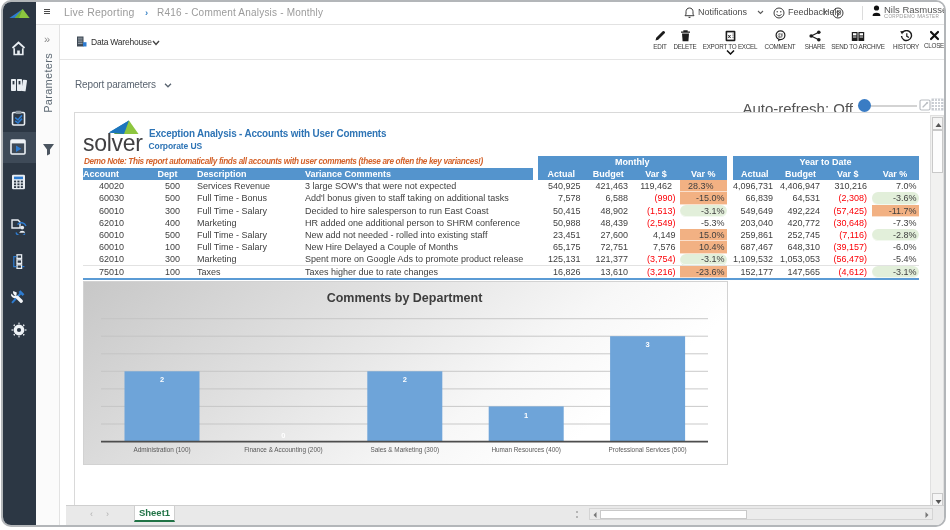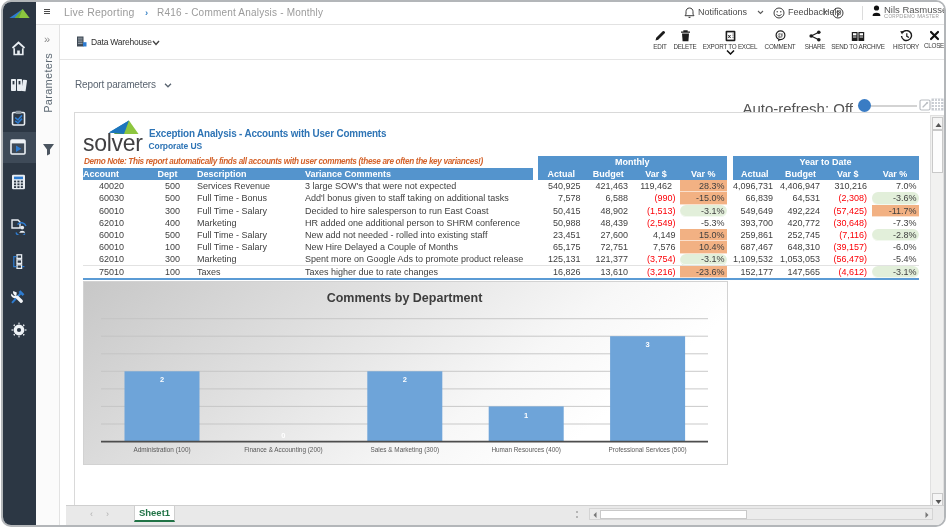--- a/index.html
+++ b/index.html
@@ -344,21 +344,21 @@
       </tr>
       <tr>
         <td class="num" style="padding-right:21px">40020</td>
             <td class="num" style="padding-right:10px">500</td>
         <td style="padding-left:7px">Services Revenue</td>
             <td style="padding-left:2px">3 large SOW's that were not expected</td>
             <td></td>
         <td class="num">540,925</td>
             <td class="num">421,463</td>
             <td class="num" style="padding-right:8px">119,462</td>
-            <td class="num or" style="padding-right:2px">28.3%</td>
+            <td class="num or" style="padding-right:13px">28.3%</td>
             <td></td>
         <td class="num">4,096,731</td>
             <td class="num">4,406,947</td>
             <td class="num" style="padding-right:4.5px">310,216</td>
             <td class="num" style="padding-right:2px">7.0%</td>
       </tr>
       <tr>
         <td class="num" style="padding-right:21px">60030</td>
             <td class="num" style="padding-right:10px">500</td>
         <td style="padding-left:7px">Full Time - Bonus</td>
@@ -394,21 +394,21 @@
         <td class="num" style="padding-right:21px">62010</td>
             <td class="num" style="padding-right:10px">400</td>
         <td style="padding-left:7px">Marketing</td>
             <td style="padding-left:2px">HR added one additional person to SHRM conference</td>
             <td></td>
         <td class="num">50,988</td>
             <td class="num">48,439</td>
             <td class="num red" style="padding-right:4.5px">(2,549)</td>
             <td class="num" style="padding-right:2px">-5.3%</td>
             <td></td>
-        <td class="num">393,700</td>
+        <td class="num">203,040</td>
             <td class="num">420,772</td>
             <td class="num red" style="padding-right:4.5px">(30,648)</td>
             <td class="num" style="padding-right:2px">-7.3%</td>
       </tr>
       <tr>
         <td class="num" style="padding-right:21px">60010</td>
             <td class="num" style="padding-right:10px">500</td>
         <td style="padding-left:7px">Full Time - Salary</td>
             <td style="padding-left:2px">New add not needed - rolled into existing staff</td>
             <td></td>

